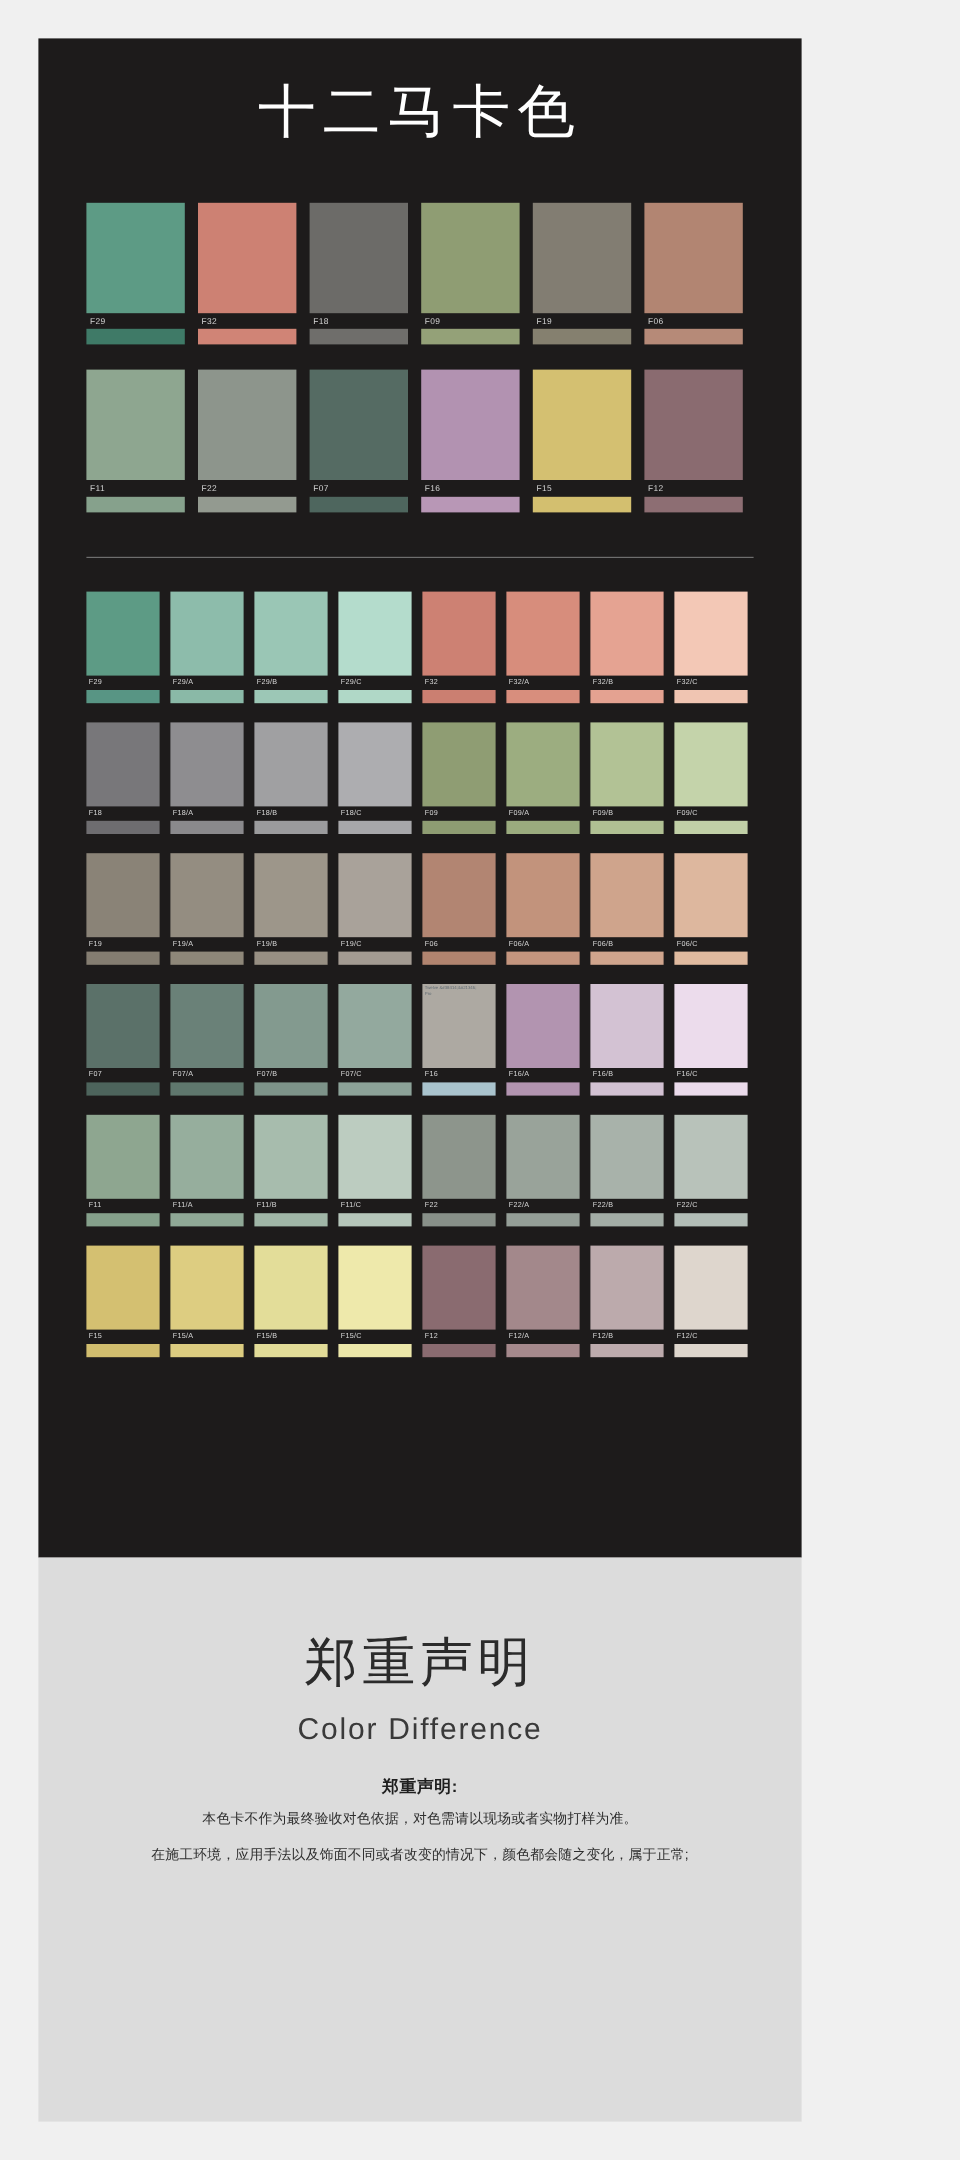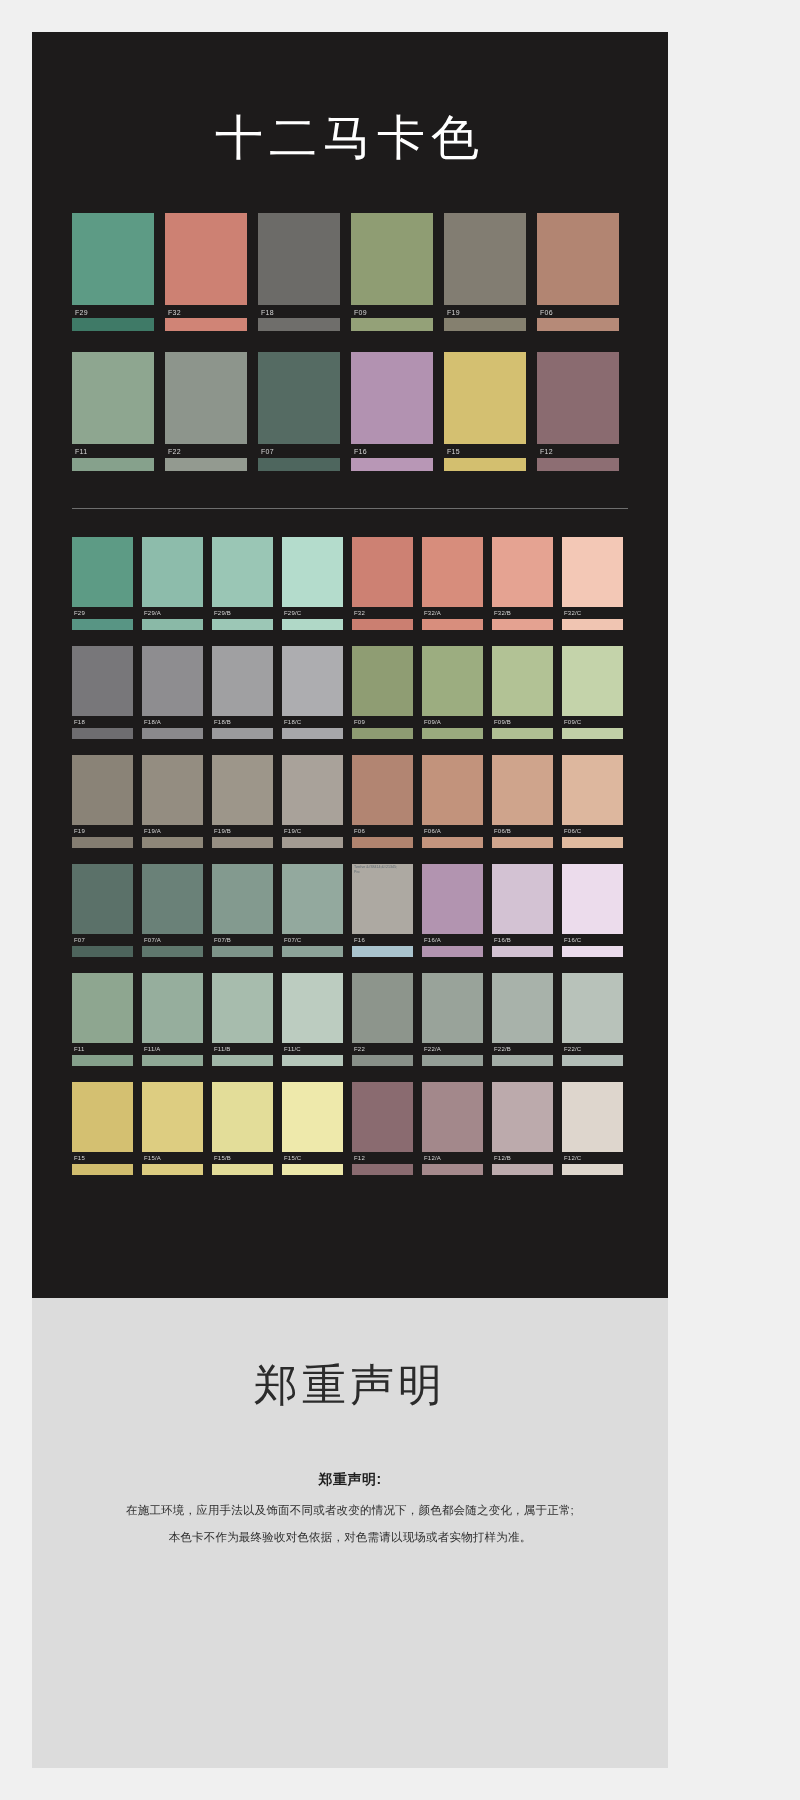--- a/index.html
+++ b/index.html
@@ -12,21 +12,21 @@
   #page { position:relative; width:800px; height:1800px; background:#f0f0f0; overflow:hidden; }
 
   
   .card-dark {
     position:absolute; left:32px; top:32px; width:636px; height:1266px;
     background:#1d1b1b;
   }
 
   
   .title-cn {
-    margin-top:80px; text-align:center; color:#ffffff;
+    margin-top:36px; text-align:center; color:#ffffff;
     font-size:48px; letter-spacing:6px; font-weight:400; line-height:1.1;
   }
   .title-en {
     margin-top:14px; text-align:center; color:#8d8d8d;
     font-size:25px; letter-spacing:2.5px; font-weight:400;
   }
 
   
   .top-rows { margin:48px 40px 0 40px; }
   .row6 { display:flex; gap:11px; }
@@ -68,21 +68,21 @@
   }
   .f-title-cn {
     margin-top:58px; text-align:center; color:#2b2b2b;
     font-size:44px; letter-spacing:4px; font-weight:400;
   }
   .f-title-en {
     margin-top:12px; text-align:center; color:#3a3a3a;
     font-size:25px; letter-spacing:1.5px; font-weight:400;
   }
   .f-declare {
-    margin-top:56px; text-align:center; color:#1f1f1f;
+    margin-top:24px; text-align:center; color:#1f1f1f;
     font-size:14px; font-weight:bold; letter-spacing:.5px;
   }
   .f-line {
     margin-top:13px; text-align:center; color:#2e2e2e;
     font-size:11.5px; letter-spacing:.2px; line-height:1.5;
   }
   .f-line.second { margin-top:10px; }
 </style>
 </head>
 <body>
@@ -417,18 +417,19 @@
             <div class="lbl">F12/C</div>
             <span class="bar" style="background: rgb(222, 214, 205);"></span>
           </div>
         </div>
       </div>
 
   </div>
 
   <div class="footer">
     <div class="f-title-cn">郑重声明</div>
+    <div class="f-title-en">Color Difference</div>
     <div class="f-declare">郑重声明:</div>
+    <div class="f-line second">本色卡不作为最终验收对色依据，对色需请以现场或者实物打样为准。</div>
     <div class="f-line">在施工环境，应用手法以及饰面不同或者改变的情况下，颜色都会随之变化，属于正常;</div>
-    <div class="f-line second">本色卡不作为最终验收对色依据，对色需请以现场或者实物打样为准。</div>
   </div>
 
 </div>
 
 </body></html>

